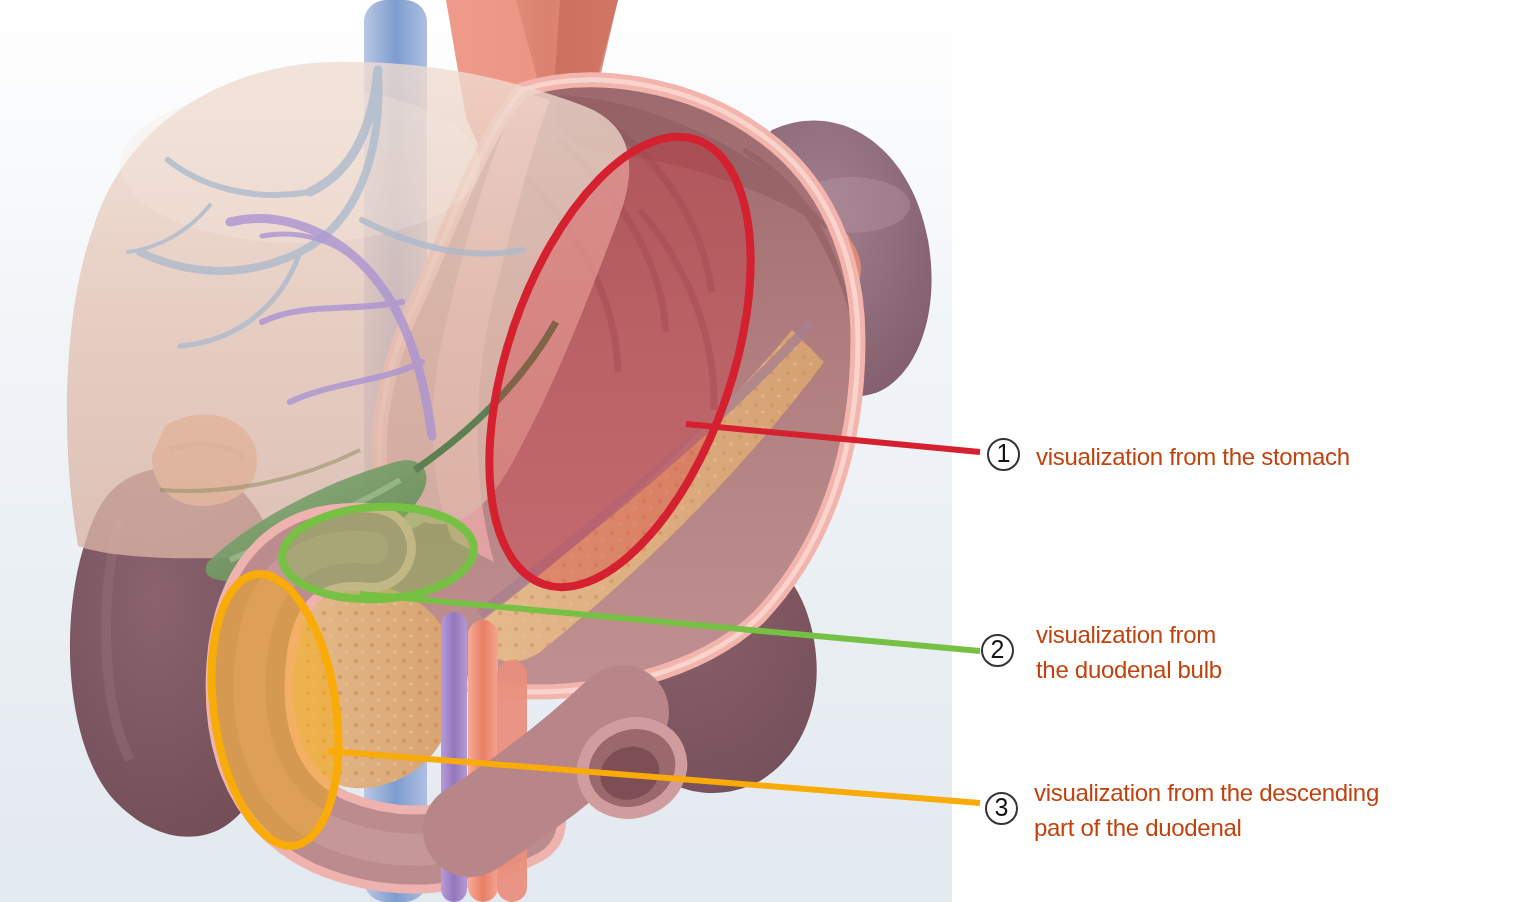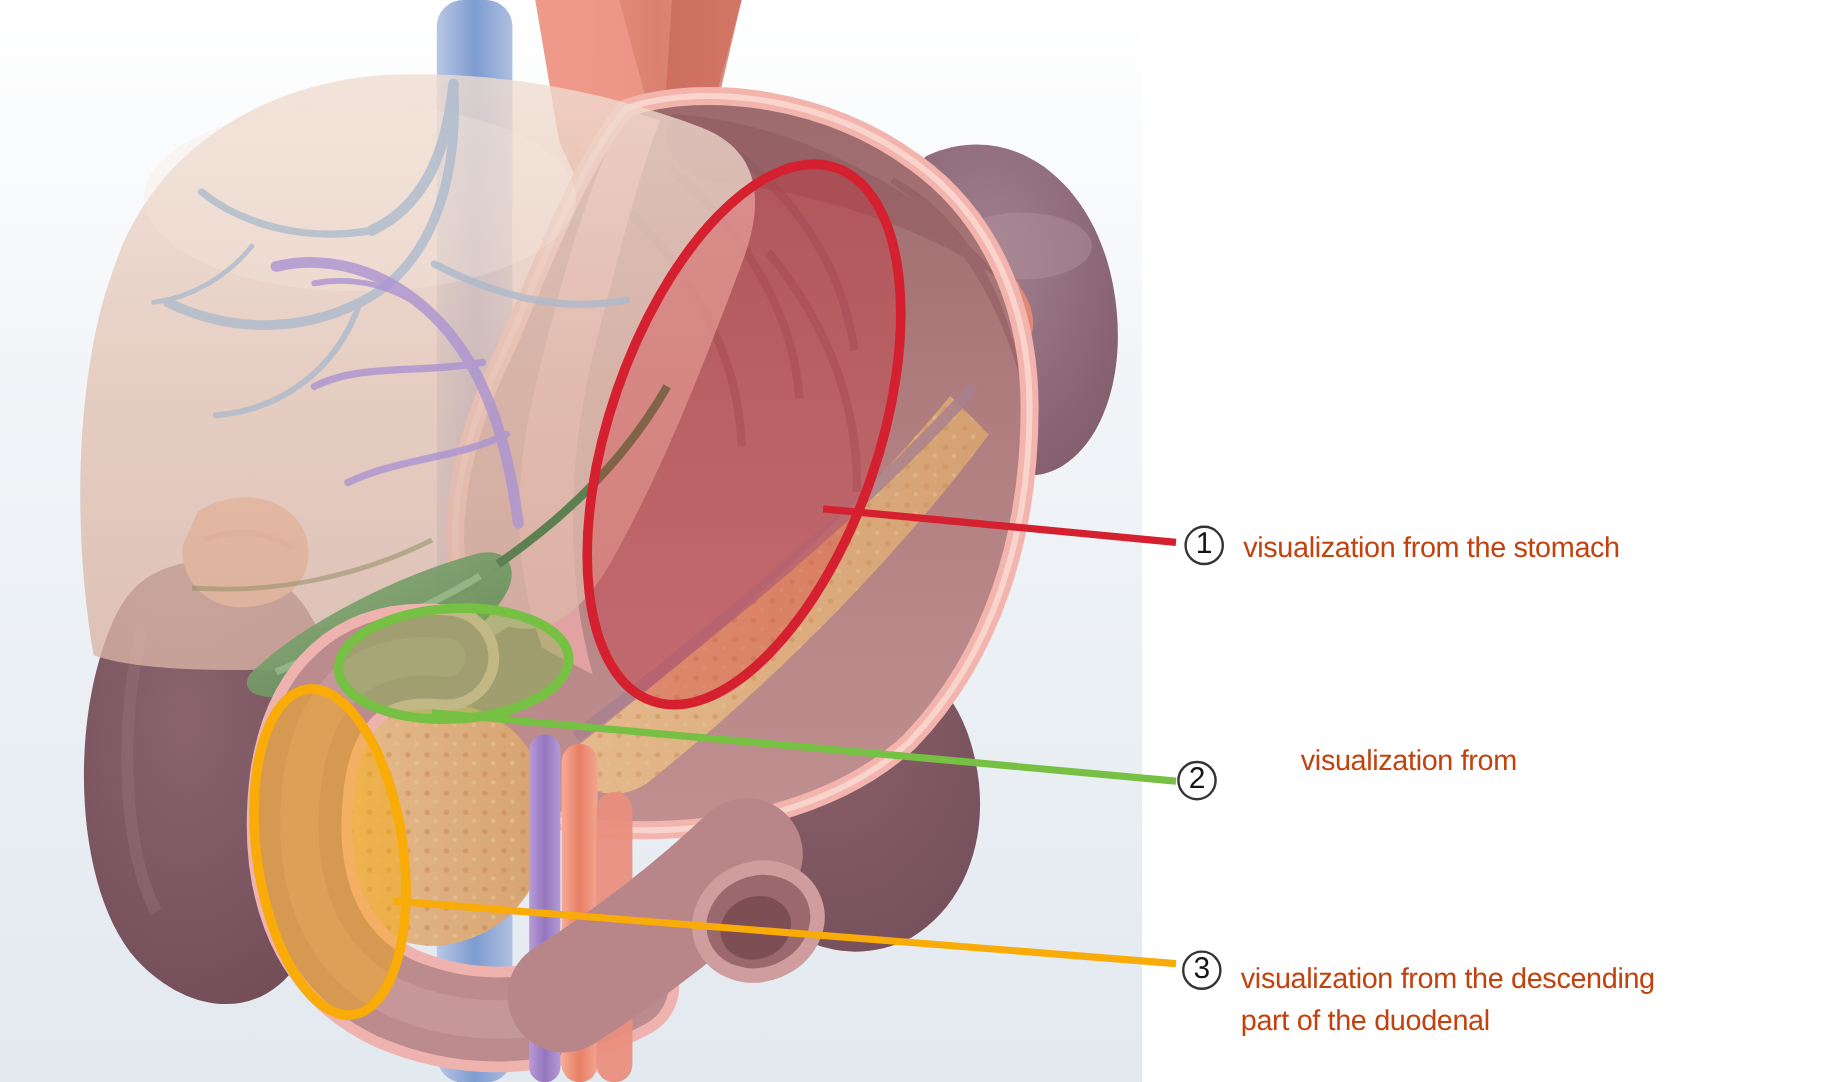--- a/index.html
+++ b/index.html
@@ -230,21 +230,22 @@
   </g>
 </svg>
 
 <div class="num-badge" style="left:987px;top:438px;">1</div>
 <div class="num-badge" style="left:981px;top:634px;">2</div>
 <div class="num-badge" style="left:985px;top:792px;">3</div>
 
 <div class="caption" style="left:1036px;top:439px;">
   <div>visualization from the stomach</div>
 </div>
-<div class="caption" style="left:1084px;top:617px;">
+<div class="caption" style="left:1036px;top:617px;">
   <div>visualization from</div>
-</div>
-<div class="caption" style="left:1034px;top:798px;">
+  <div>the duodenal bulb</div>
+</div>
+<div class="caption" style="left:1034px;top:775px;">
   <div>visualization from the descending</div>
   <div>part of the duodenal</div>
 </div>
 
 </div>
 
 </body></html>

